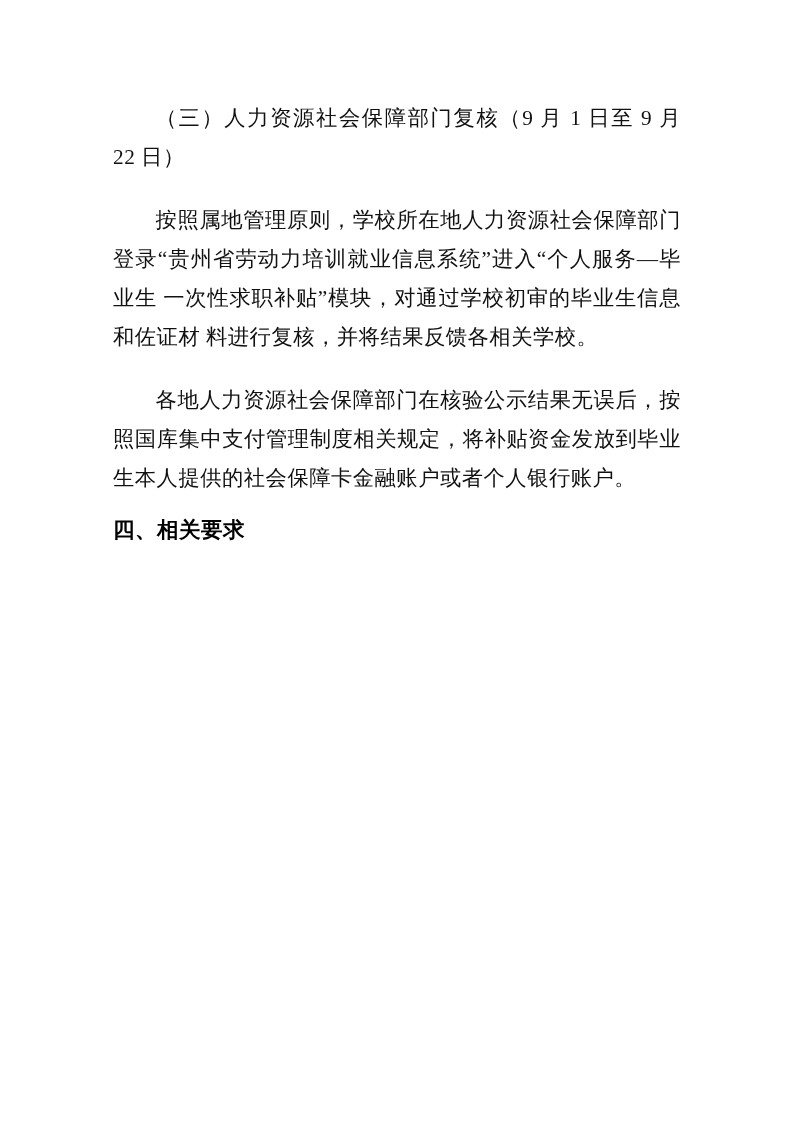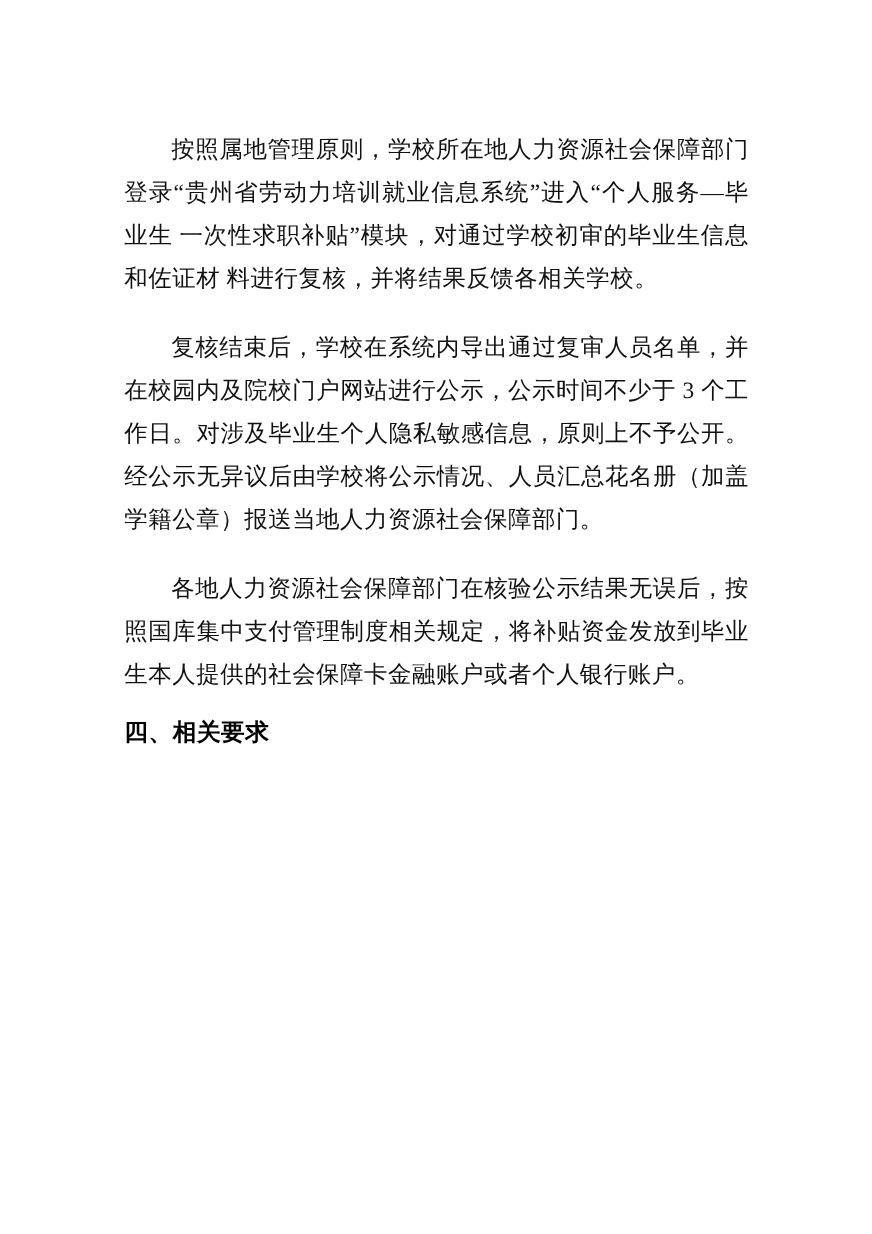--- a/index.html
+++ b/index.html
@@ -24,32 +24,32 @@
     margin: 0;
     text-indent: 2em;
     text-align: justify;
     text-justify: inter-character;
     letter-spacing: 0.5px;
   }
   .h2 { margin-top: 6px; }
   .para { margin-top: 24px; }
   .h1 {
     margin: 14px 0 0 0;
-    font-family: Liberation Sans, sans-serif;
+    font-family: Liberation Mono, monospace;
     font-weight: bold;
     font-size: 21.5px;
     line-height: 39px;
     text-indent: 0;
     letter-spacing: 0.5px;
     color: #000000;
   }
 </style>
 </head>
 <body>
 
 <div class="page">
   <div>
+    <p class="h2">（三）人力资源社会保障部门复核（9 月 1 日至 9 月 22 日）</p>
     <p class="para">按照属地管理原则，学校所在地人力资源社会保障部门登录“贵州省劳动力培训就业信息系统”进入“个人服务—毕业生 一次性求职补贴”模块，对通过学校初审的毕业生信息和佐证材 料进行复核，并将结果反馈各相关学校。</p>
-    <p class="para">复核结束后，学校在系统内导出通过复审人员名单，并在校园内及院校门户网站进行公示，公示时间不少于 3 个工作日。对涉及毕业生个人隐私敏感信息，原则上不予公开。经公示无异议后由学校将公示情况、人员汇总花名册（加盖学籍公章）报送当地人力资源社会保障部门。</p>
     <p class="para">各地人力资源社会保障部门在核验公示结果无误后，按照国库集中支付管理制度相关规定，将补贴资金发放到毕业生本人提供的社会保障卡金融账户或者个人银行账户。</p>
     <h2 class="h1">四、相关要求</h2>
   </div>
 </div>
 
 </body></html>

